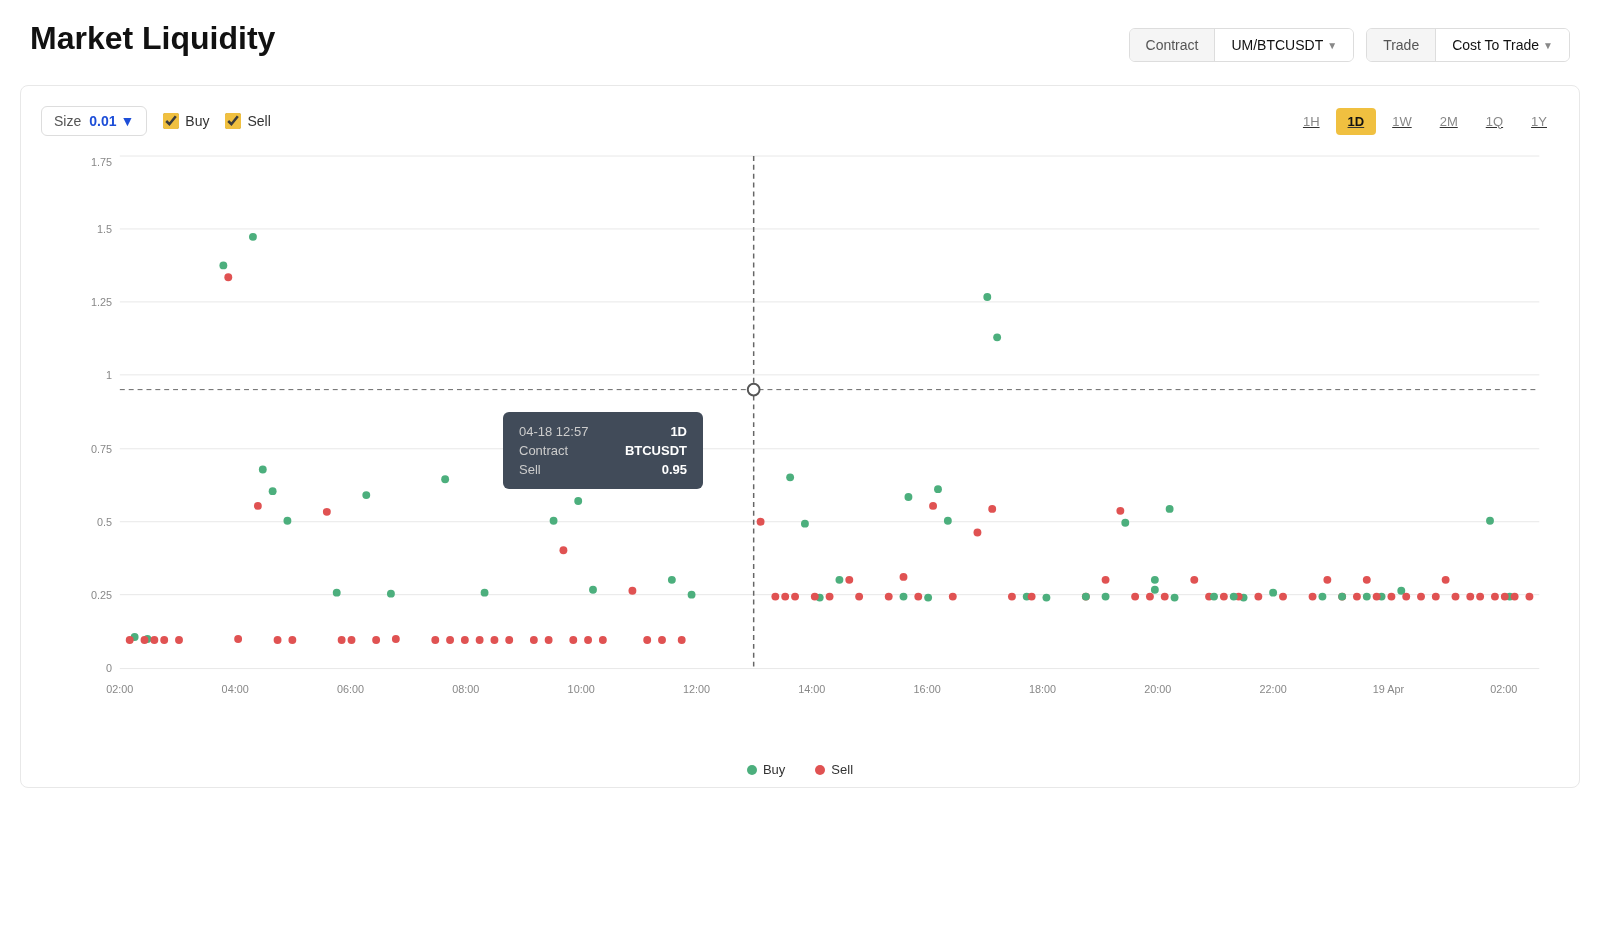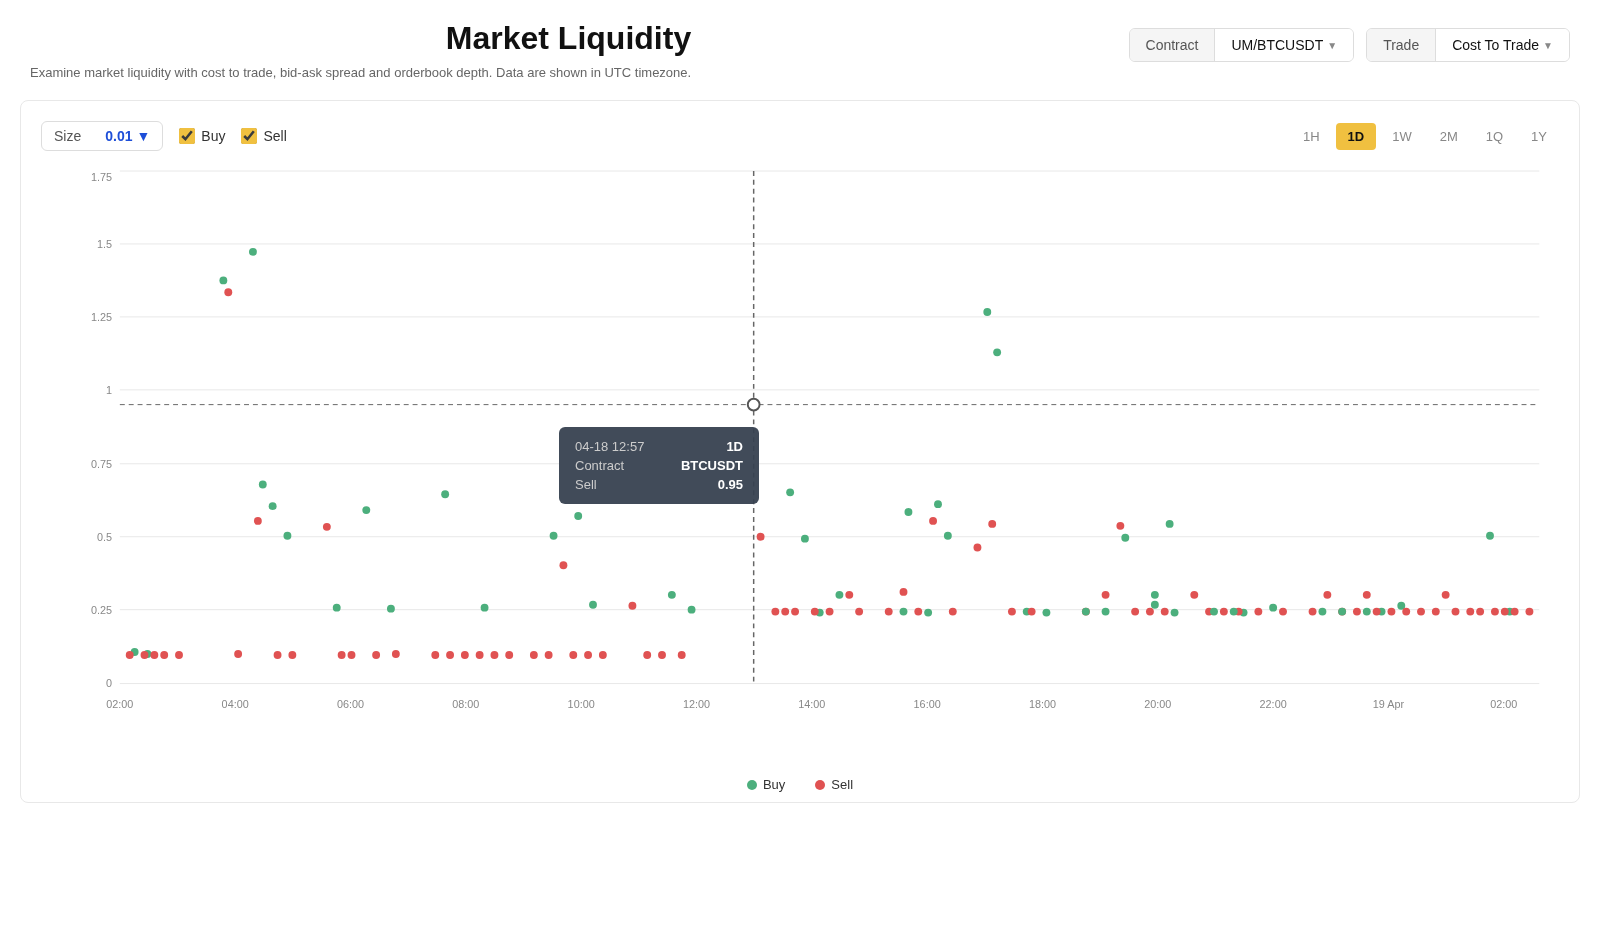--- a/index.html
+++ b/index.html
@@ -76,21 +76,21 @@
       margin-bottom: 16px;
     }
     .chart-controls-left {
       display: flex;
       align-items: center;
       gap: 16px;
     }
     .size-control {
       display: flex;
       align-items: center;
-      gap: 24px;
+      gap: 8px;
       border: 1px solid #ddd;
       border-radius: 6px;
       padding: 6px 12px;
       cursor: pointer;
     }
     .size-label {
       font-size: 14px;
       color: #555;
     }
     .size-value {
@@ -119,20 +119,21 @@
     }
     .checkbox-item label {
       font-size: 14px;
       color: #333;
       cursor: pointer;
     }
     .time-controls {
       display: flex;
       align-items: center;
       gap: 4px;
+      text-decoration: underline;
     }
     .time-btn {
       padding: 6px 12px;
       font-size: 13px;
       border: none;
       background: none;
       color: #888;
       cursor: pointer;
       border-radius: 4px;
     }
@@ -200,21 +201,20 @@
       color: #fff;
       font-weight: 600;
     }
   </style>
 </head>
 <body>
 
 <div class="header">
   <div class="header-left">
     <h1>Market Liquidity</h1>
-    <p>Examine market liquidity with cost to trade, bid-ask spread and orderbook depth. Data are shown in UTC timezone.</p>
   </div>
   <div class="header-right">
     <div class="dropdown-group">
       <span class="dropdown-label">Contract</span>
       <span class="dropdown-value">
         <span>UM/BTCUSDT</span>
         <span class="arrow">▼</span>
       </span>
     </div>
     <div class="dropdown-group">
@@ -450,21 +450,21 @@
       <circle cx="1300" cy="447" r="4" fill="#4caf7d"></circle>
       <circle cx="1320" cy="447" r="4" fill="#4caf7d"></circle>
       <circle cx="1345" cy="447" r="4" fill="#4caf7d"></circle>
 
       <circle cx="960" cy="143" r="4" fill="#4caf7d"></circle>
       <circle cx="1130" cy="430" r="4" fill="#4caf7d"></circle>
       <circle cx="1145" cy="358" r="4" fill="#4caf7d"></circle>
 
     </svg>
 
-    <div class="tooltip" style="left:518px; top:260px;">
+    <div class="tooltip" style="left:462px; top:260px;">
       <div class="tooltip-row">
         <span class="tooltip-key">04-18 12:57</span>
         <span class="tooltip-val">1D</span>
       </div>
       <div class="tooltip-row">
         <span class="tooltip-key">Contract</span>
         <span class="tooltip-val">BTCUSDT</span>
       </div>
       <div class="tooltip-row">
         <span class="tooltip-key">Sell</span>

